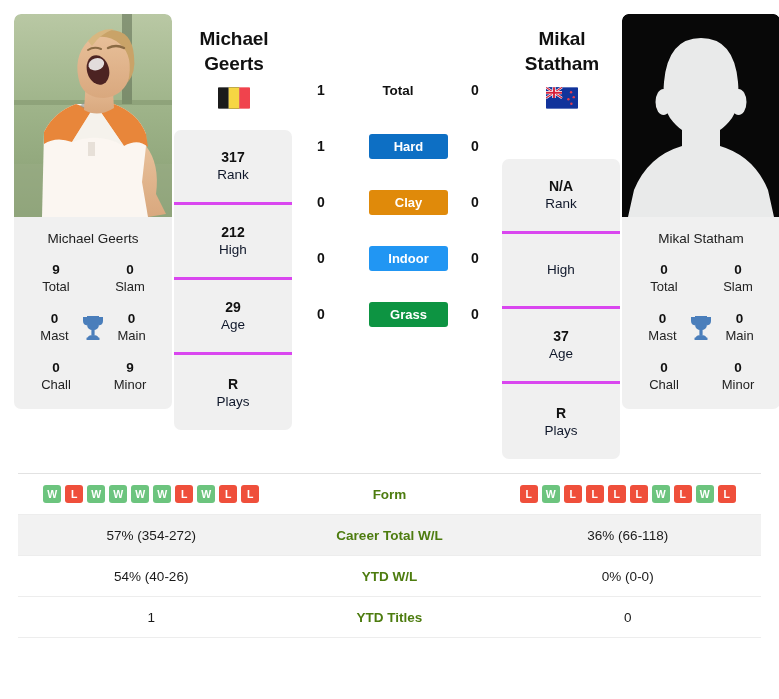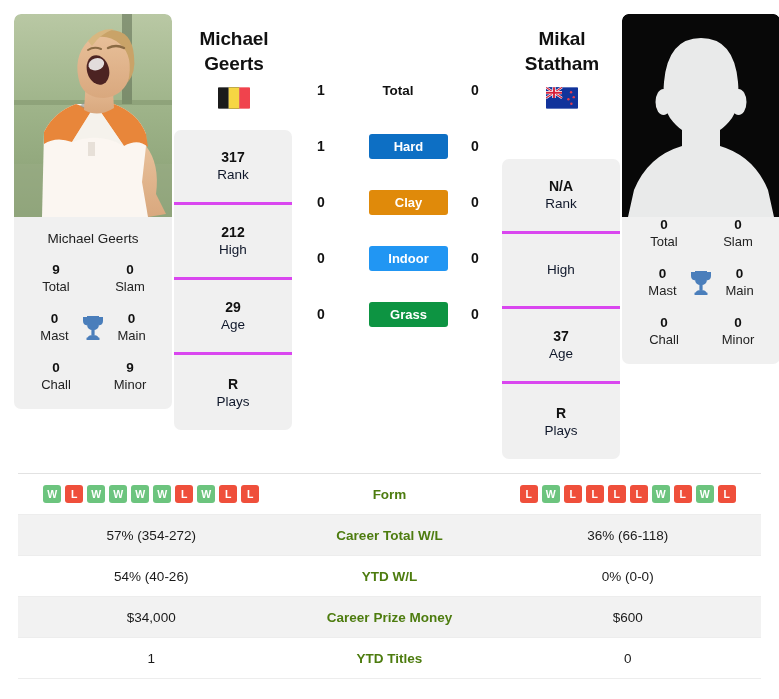--- a/index.html
+++ b/index.html
@@ -403,20 +403,21 @@
         <div class="photo-frame">
           <svg class="photo-b" viewBox="0 0 158 203" preserveAspectRatio="xMidYMid slice">
             <rect width="158" height="203" fill="#080808"></rect>
             <g fill="#e9eaea">
               <path d="M79 24 Q112 24 116 68 Q118 92 110 104 Q104 112 98 116 L98 132 Q132 142 146 176 L152 203 L6 203 L12 176 Q26 142 60 132 L60 116 Q54 112 48 104 Q40 92 42 68 Q46 24 79 24 Z"></path>
               <ellipse cx="41.5" cy="88" rx="8" ry="13"></ellipse>
               <ellipse cx="116.5" cy="88" rx="8" ry="13"></ellipse>
             </g>
           </svg>
         </div>
+        <div class="photo-name">Mikal Statham</div>
         <div class="titles-grid">
           <div class="titles-row">
             <div class="tcell">
               <div class="num">0</div>
               <div class="lbl">Total</div>
             </div>
             <div class="tcell">
               <div class="num">0</div>
               <div class="lbl">Slam</div>
             </div>
@@ -492,25 +493,20 @@
       <div class="srow alt">
         <div class="sval">57% (354-272)</div>
         <div class="slabel">Career Total W/L</div>
         <div class="sval">36% (66-118)</div>
       </div>
       <div class="srow plain">
         <div class="sval">54% (40-26)</div>
         <div class="slabel">YTD W/L</div>
         <div class="sval">0% (0-0)</div>
       </div>
-      <div class="srow alt">
-        <div class="sval">$34,000</div>
-        <div class="slabel">Career Prize Money</div>
-        <div class="sval">$600</div>
-      </div>
       <div class="srow plain">
         <div class="sval">1</div>
         <div class="slabel">YTD Titles</div>
         <div class="sval">0</div>
       </div>
     </div>
 
 </div>
 
 </body></html>

